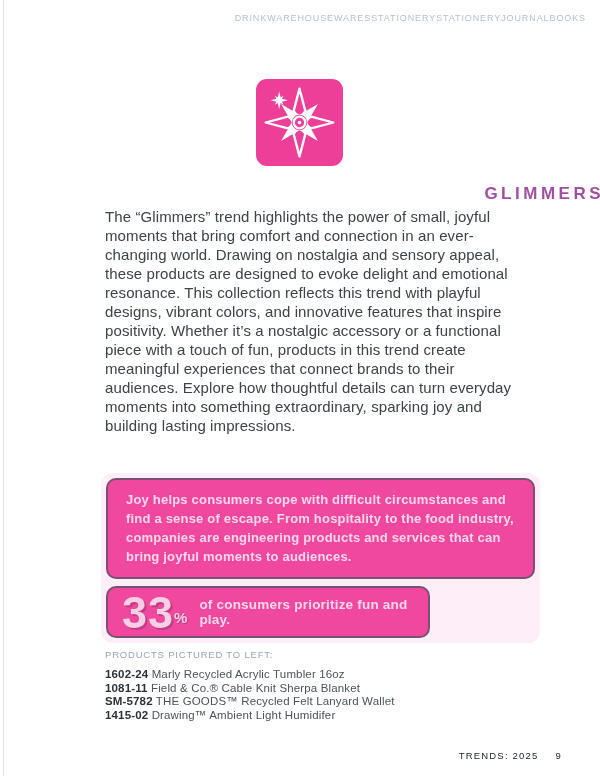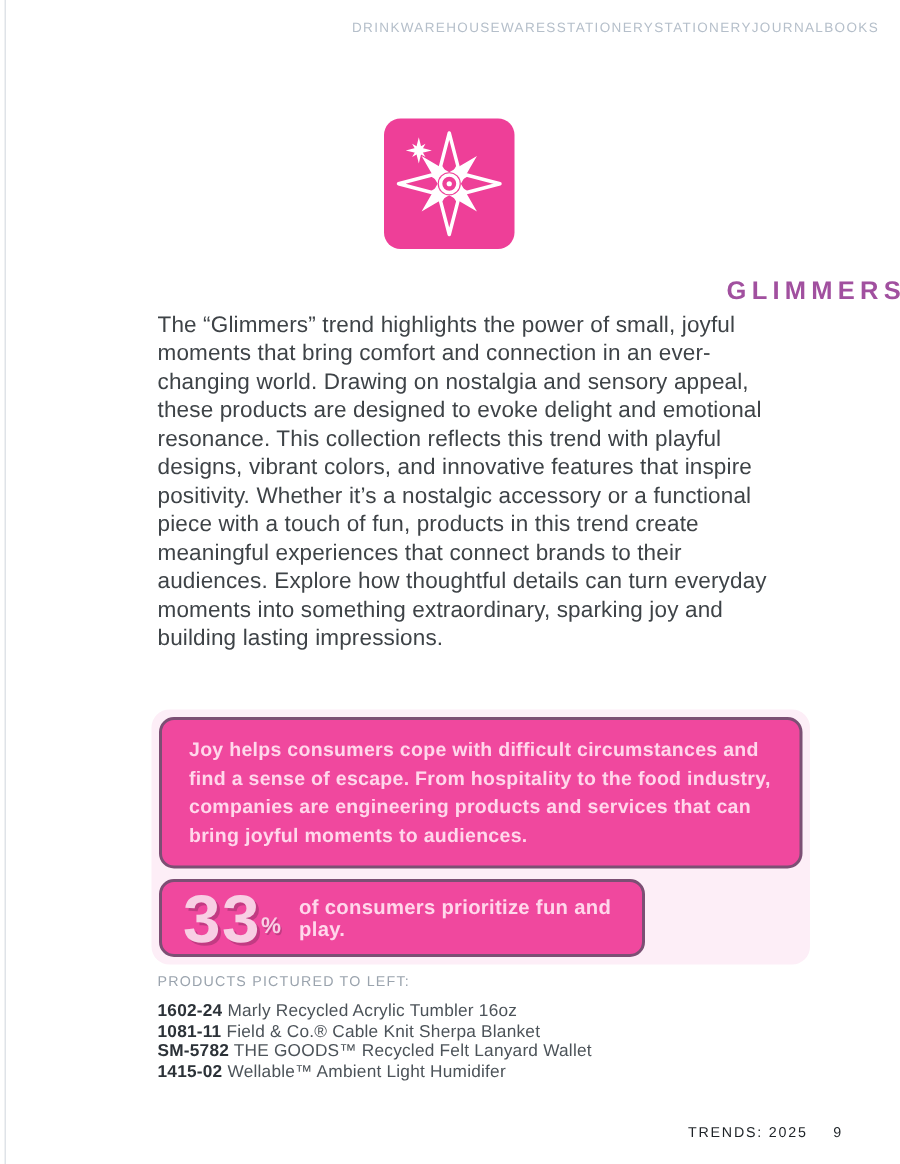--- a/index.html
+++ b/index.html
@@ -202,21 +202,21 @@
       <span class="stat-text">of consumers prioritize fun and play.</span>
     </div>
   </section>
 
   <section class="products">
     <div class="products-heading">PRODUCTS PICTURED TO LEFT:</div>
     <ul class="products-list">
       <li><span class="product-code">1602-24</span> <span>Marly Recycled Acrylic Tumbler 16oz</span></li>
       <li><span class="product-code">1081-11</span> <span>Field &amp; Co.® Cable Knit Sherpa Blanket</span></li>
       <li><span class="product-code">SM-5782</span> <span>THE GOODS™ Recycled Felt Lanyard Wallet</span></li>
-      <li><span class="product-code">1415-02</span> <span>Wellable™ Ambient Light Humidifer</span></li>
+      <li><span class="product-code">1415-02</span> <span>Drawing™ Ambient Light Humidifer</span></li>
     </ul>
   </section>
 
   <footer class="footer">
     <span>TRENDS: 2025</span>
     <span>9</span>
   </footer>
 
 </div>
 

